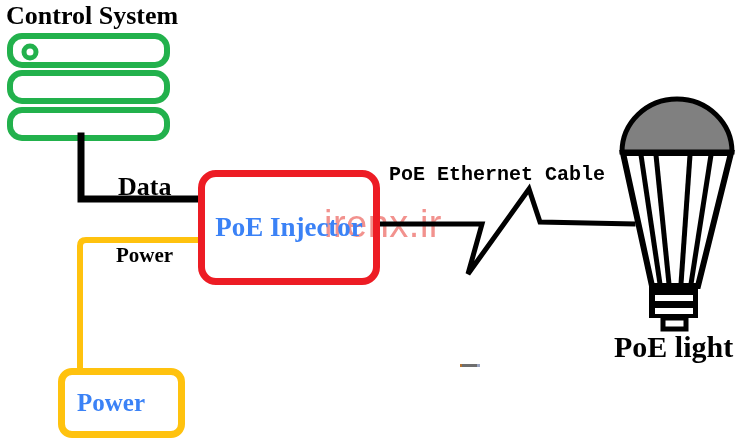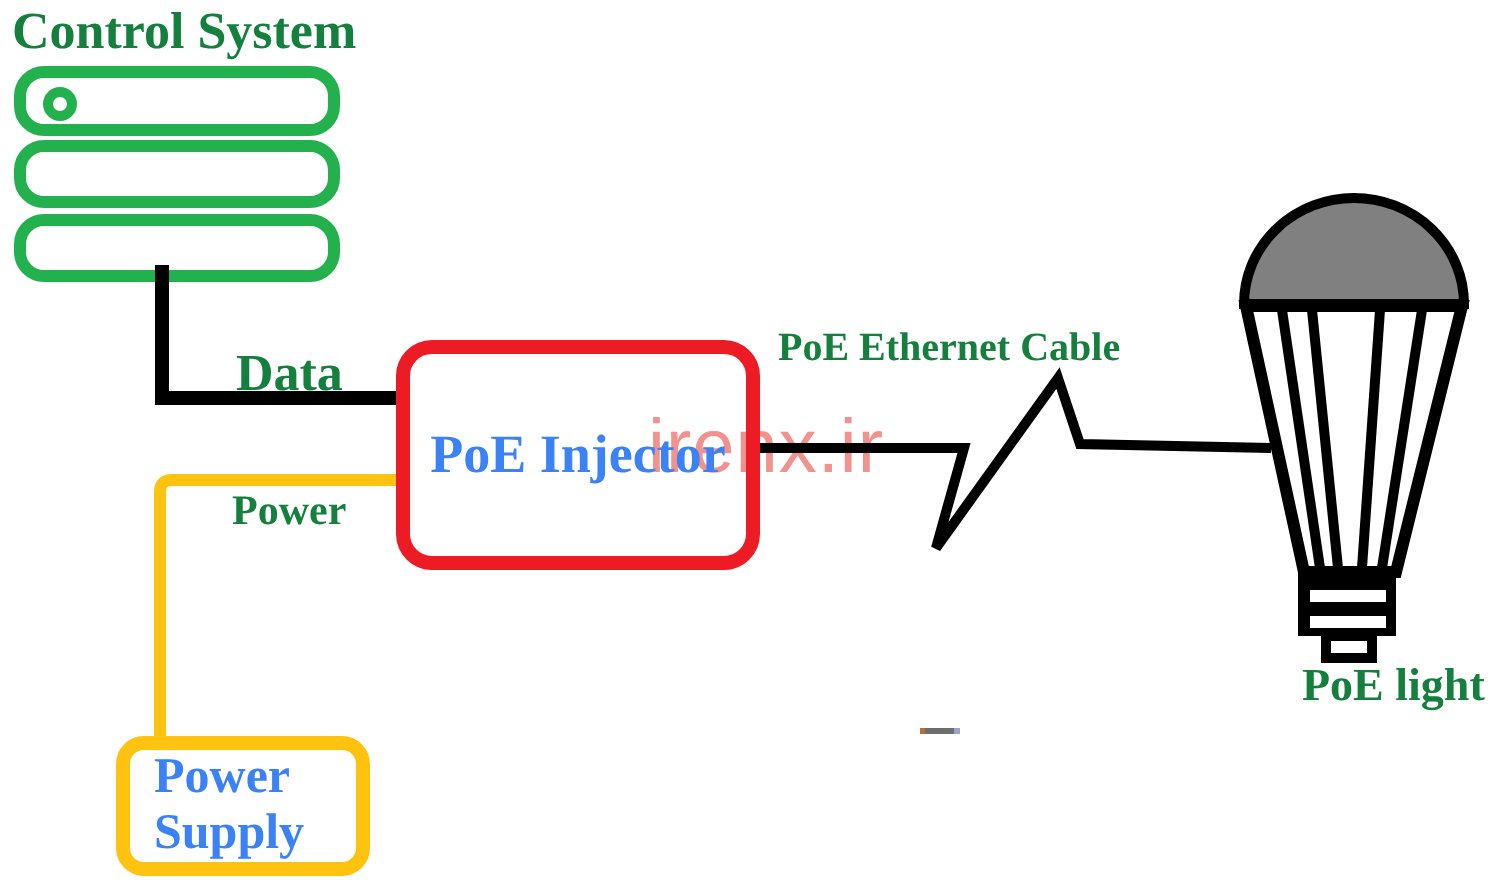--- a/index.html
+++ b/index.html
@@ -8,29 +8,29 @@
     width:750px;height:444px;
     background:#ffffff;
     overflow:hidden;
     font-family:"Liberation Serif", serif;
   }
   .layer-svg{position:absolute;left:0;top:0;z-index:2;}
   .label{
     position:absolute;
     font-family:"Liberation Serif", serif;
     font-weight:bold;
-    color:#15803d;
+    color:#000000;
     white-space:nowrap;
     z-index:3;
   }
   #control-system-label{left:6px;top:1px;font-size:26px;}
   #data-label{left:118px;top:172px;font-size:26px;}
   #power-label{left:116px;top:243px;font-size:21px;}
-  #ethernet-label{left:389px;top:163px;font-size:20px;}
-  #poe-light-label{left:651px;top:330px;font-size:23px;}
+  #ethernet-label{left:389px;top:163px;font-size:20px;font-family:Liberation Mono, monospace;}
+  #poe-light-label{left:614px;top:330px;font-size:30px;}
 
   .node-box{
     position:absolute;
     box-sizing:border-box;
     background:transparent;
     z-index:3;
     font-family:"Liberation Serif", serif;
     font-weight:bold;
     color:#3b82f6;
   }
@@ -108,21 +108,20 @@
   <div class="label" id="data-label">Data</div>
 
   <div class="node-box" id="poe-injector-box">
     <span>PoE Injector</span>
   </div>
 
   <div class="label" id="power-label">Power</div>
 
   <div class="node-box" id="power-supply-box">
     <span>Power</span>
-    <span>Supply</span>
   </div>
 
   <div class="label" id="ethernet-label">PoE Ethernet Cable</div>
 
   <div class="label" id="poe-light-label">PoE light</div>
 
   <div id="small-dash"></div>
 
 </div>
 

